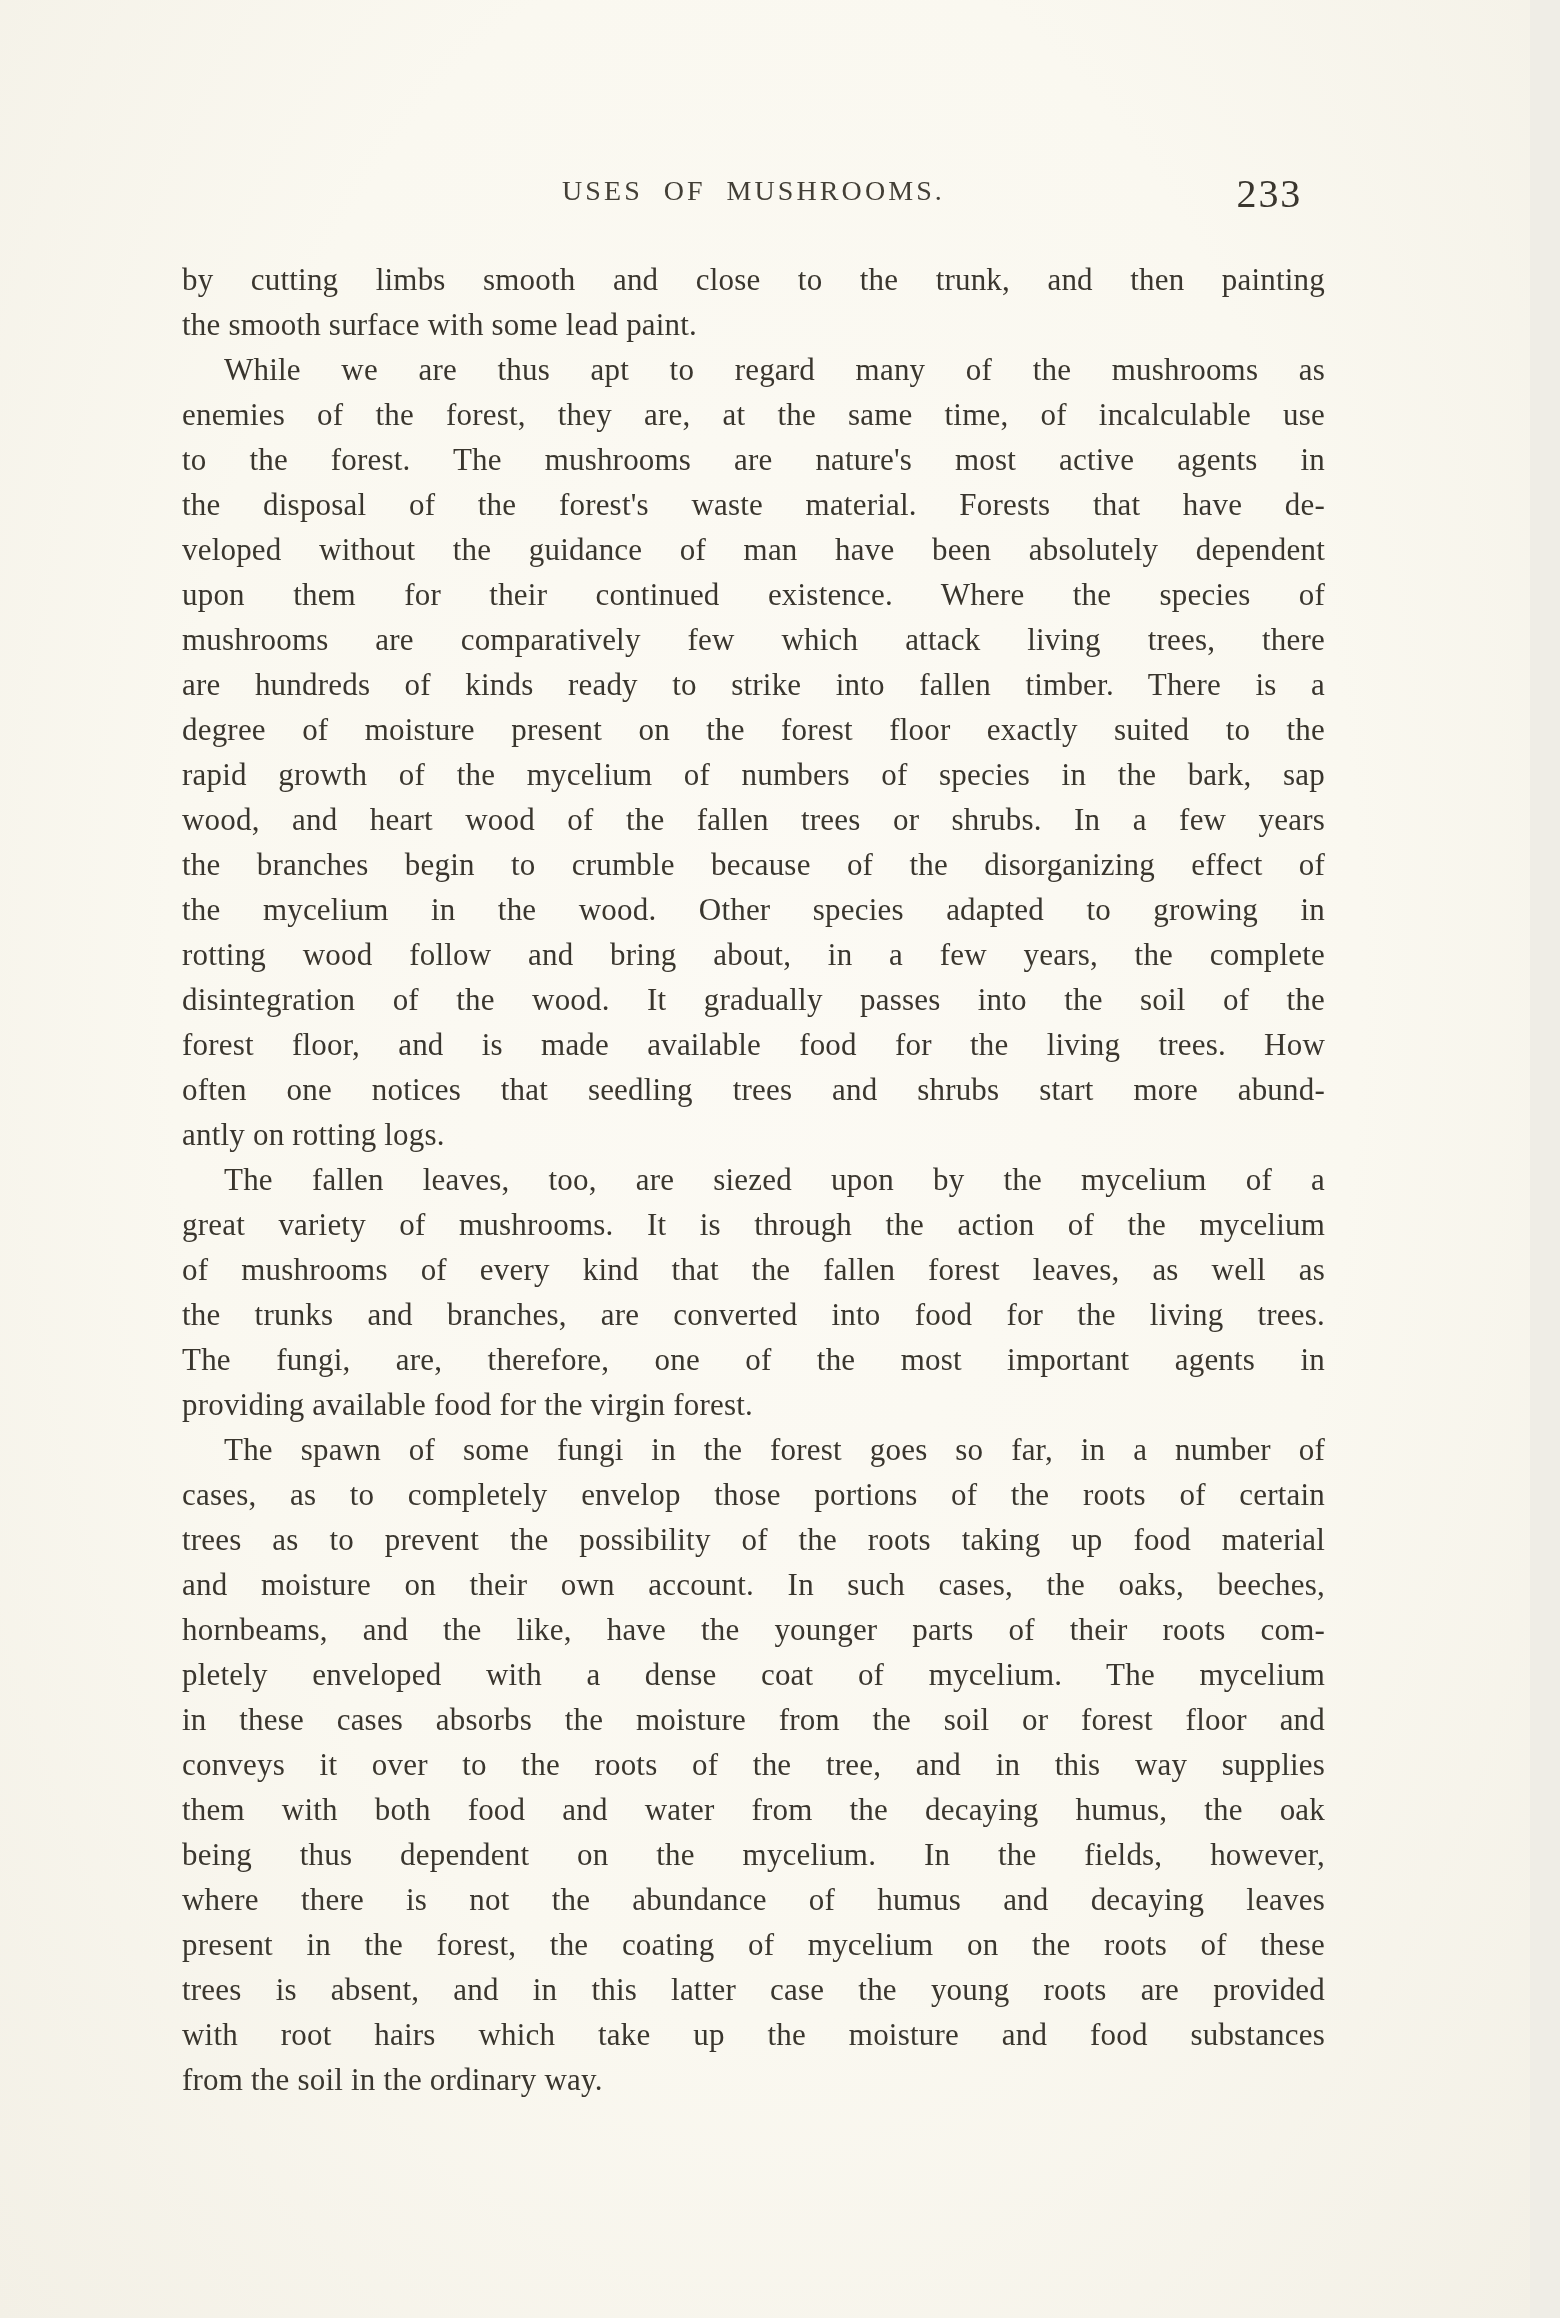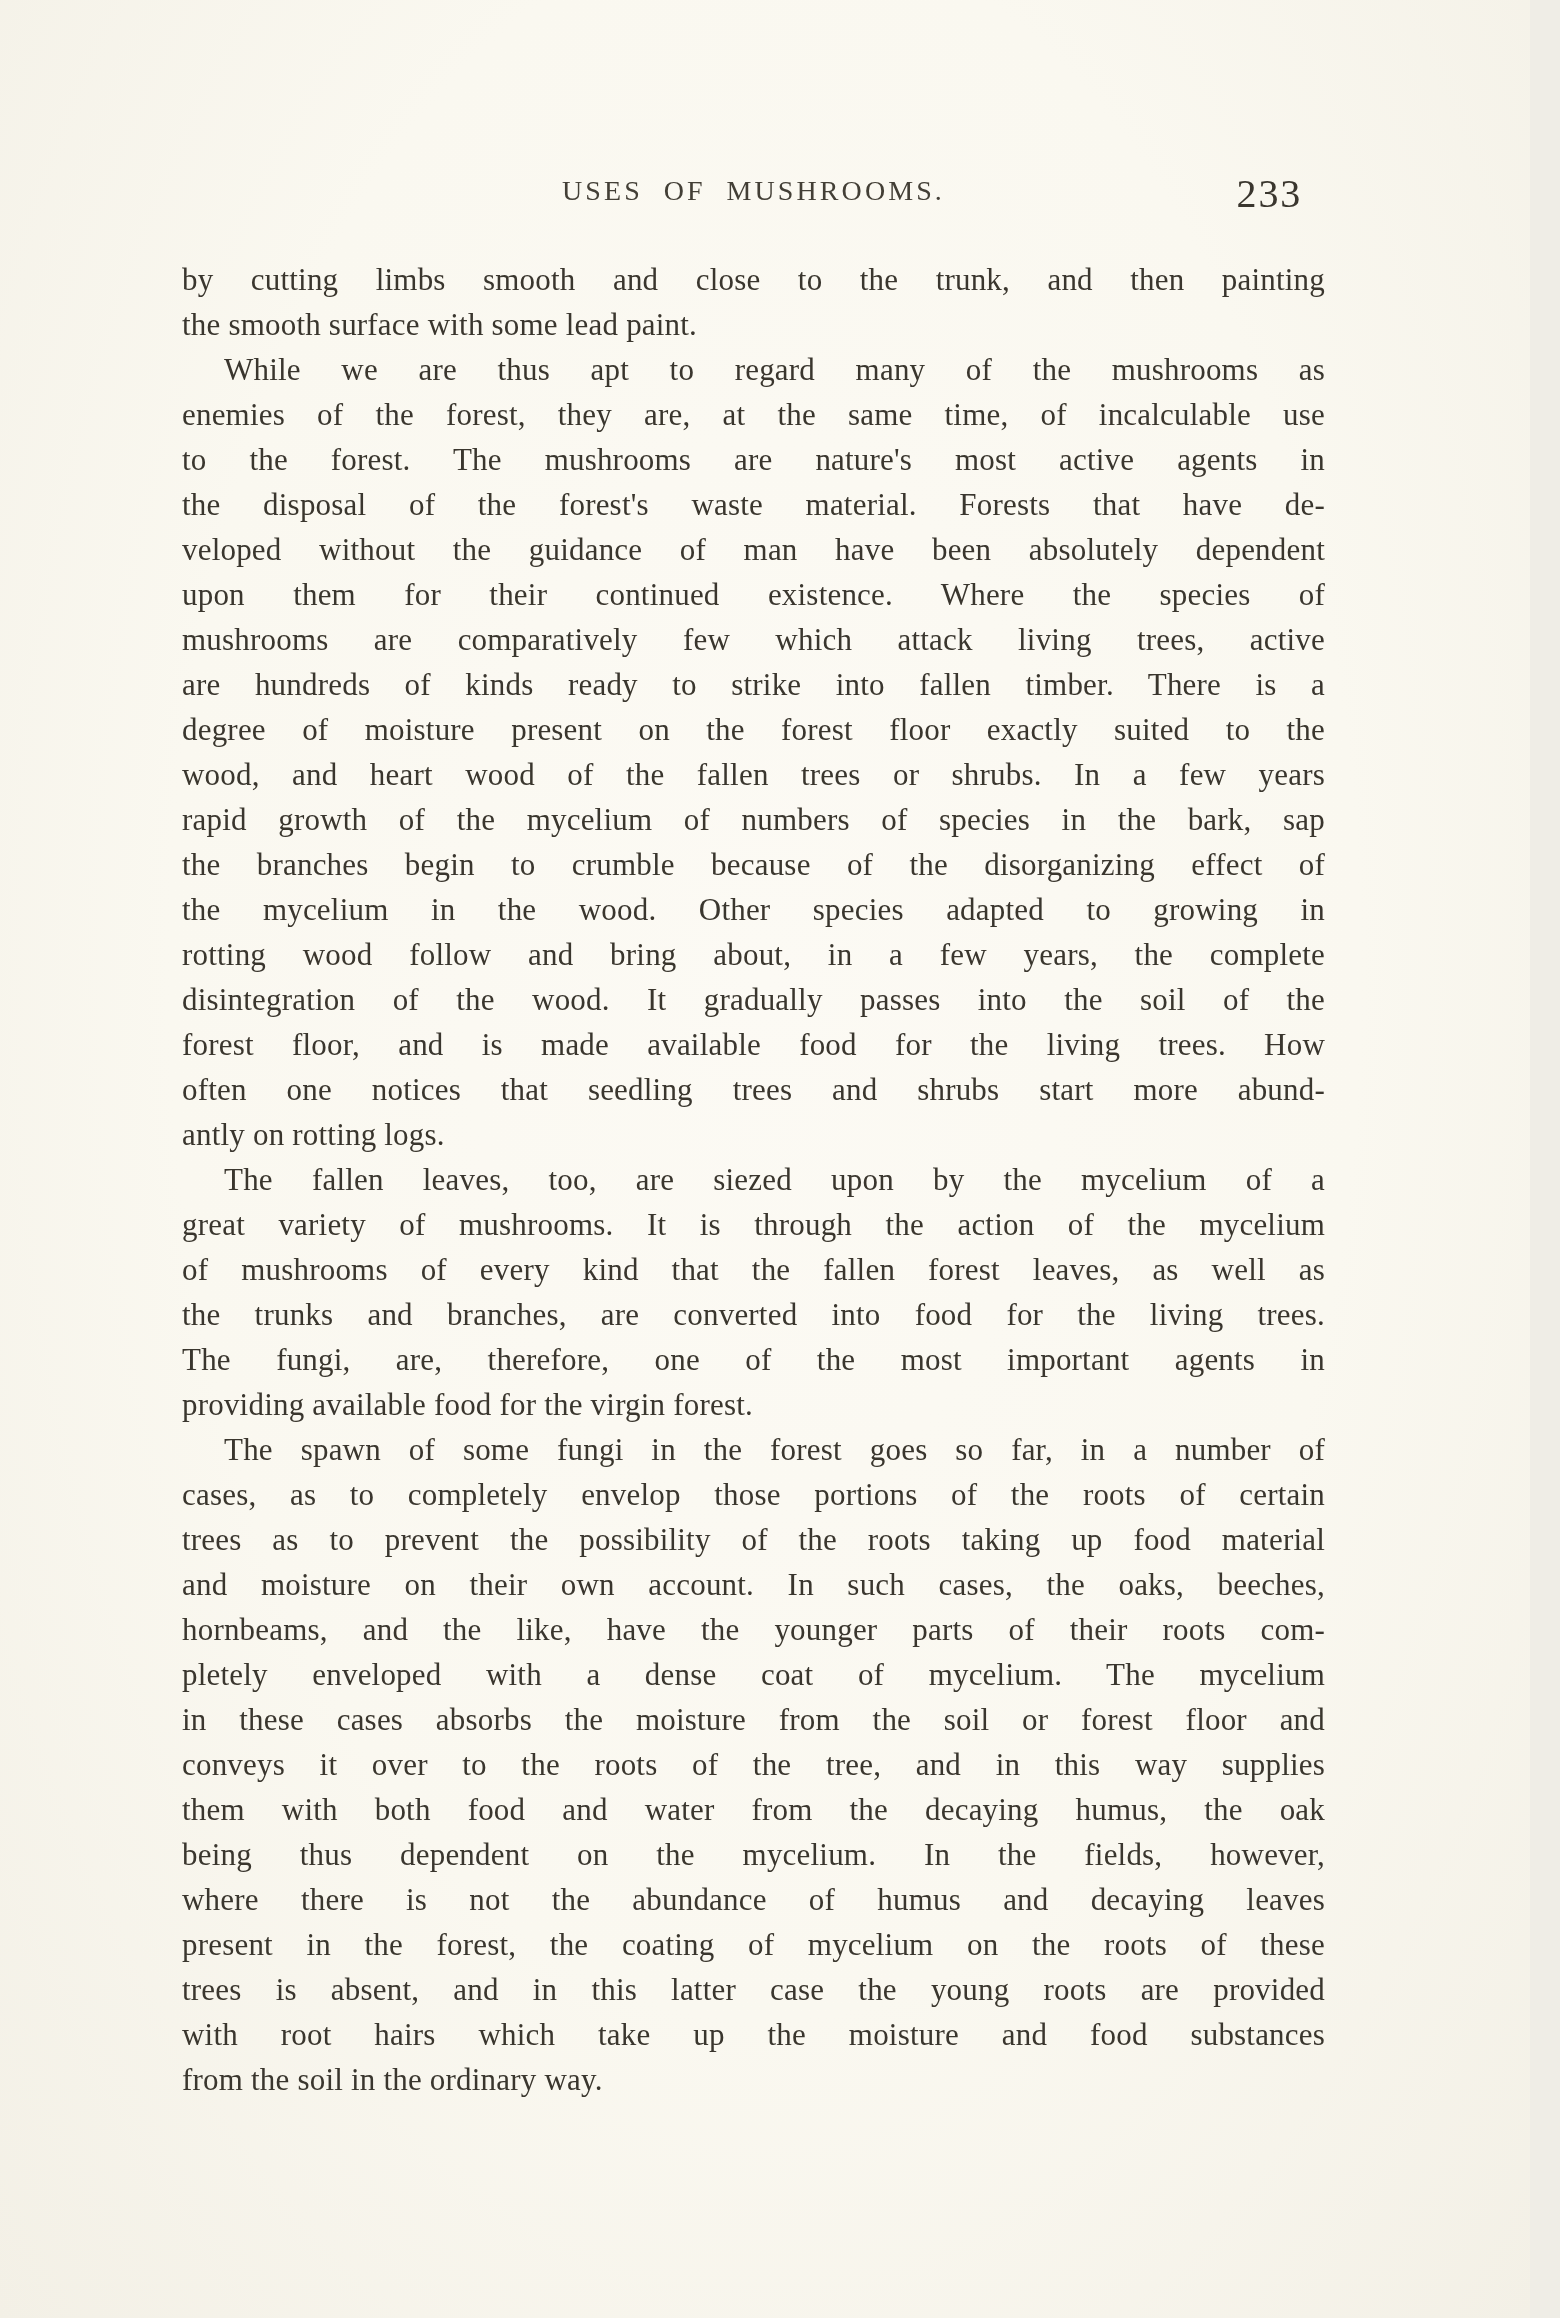--- a/index.html
+++ b/index.html
@@ -82,25 +82,25 @@
         <div class="line">by cutting limbs smooth and close to the trunk, and then painting</div>
         <div class="line no-just">the smooth surface with some lead paint.</div>
       </div>
       <div class="paragraph">
         <div class="line indent">While we are thus apt to regard many of the mushrooms as</div>
         <div class="line">enemies of the forest, they are, at the same time, of incalculable use</div>
         <div class="line">to the forest.  The mushrooms are nature's most active agents in</div>
         <div class="line">the disposal of the forest's waste material.  Forests that have de-</div>
         <div class="line">veloped without the guidance of man have been absolutely dependent</div>
         <div class="line">upon them for their continued existence.  Where the species of</div>
-        <div class="line">mushrooms are comparatively few which attack living trees, active</div>
+        <div class="line">mushrooms are comparatively few which attack living trees, there</div>
         <div class="line">are hundreds of kinds ready to strike into fallen timber.  There is a</div>
         <div class="line">degree of moisture present on the forest floor exactly suited to the</div>
+        <div class="line">rapid growth of the mycelium of numbers of species in the bark, sap</div>
         <div class="line">wood, and heart wood of the fallen trees or shrubs.  In a few years</div>
-        <div class="line">rapid growth of the mycelium of numbers of species in the bark, sap</div>
         <div class="line">the branches begin to crumble because of the disorganizing effect of</div>
         <div class="line">the mycelium in the wood.  Other species adapted to growing in</div>
         <div class="line">rotting wood follow and bring about, in a few years, the complete</div>
         <div class="line">disintegration of the wood.  It gradually passes into the soil of the</div>
         <div class="line">forest floor, and is made available food for the living trees.  How</div>
         <div class="line">often one notices that seedling trees and shrubs start more abund-</div>
         <div class="line no-just">antly on rotting logs.</div>
       </div>
       <div class="paragraph">
         <div class="line indent">The fallen leaves, too, are siezed upon by the mycelium of a</div>

